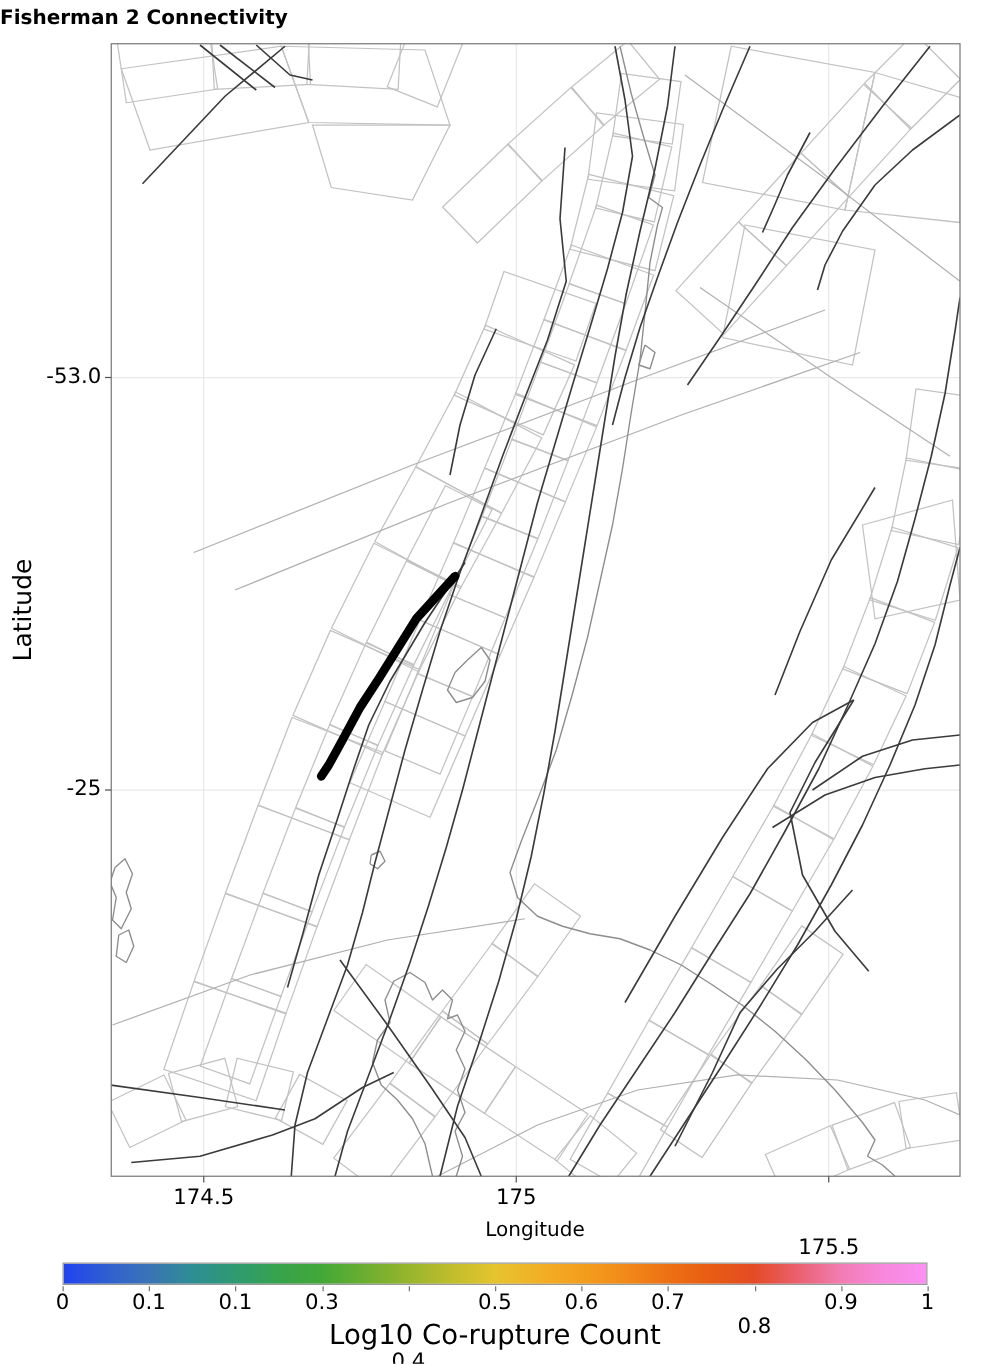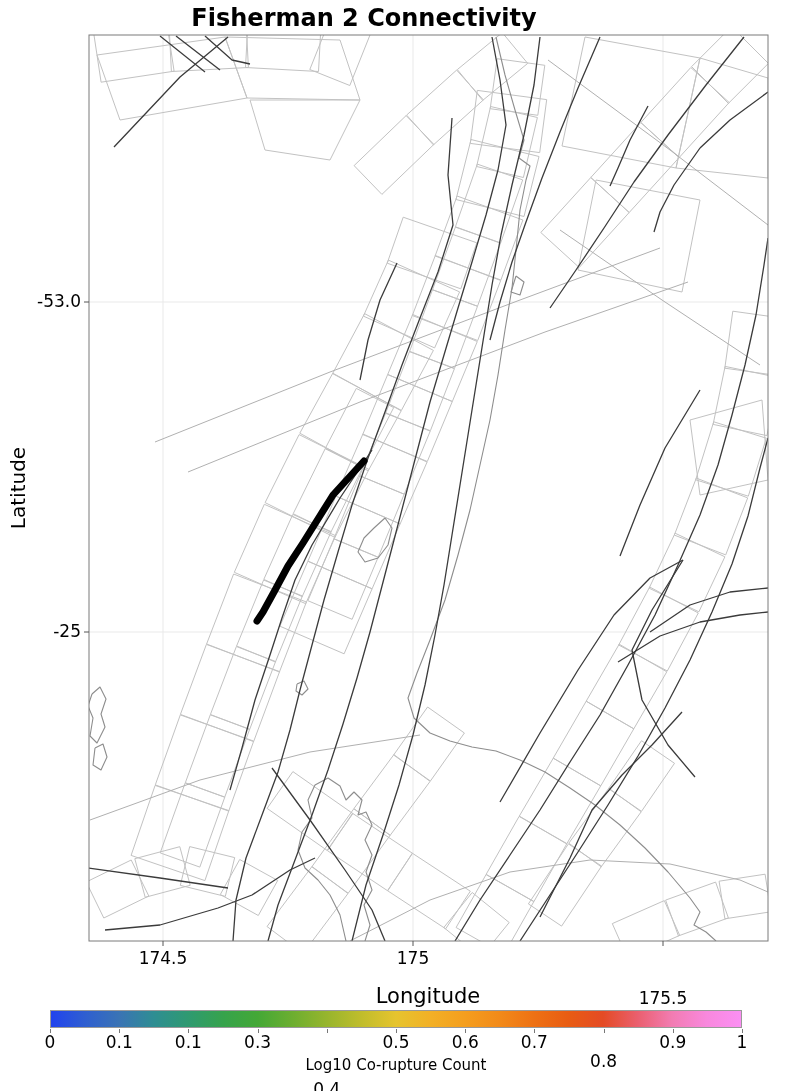--- a/index.html
+++ b/index.html
@@ -1,34 +1,34 @@
 <!DOCTYPE html>
 <html><head>
 <meta charset="utf-8">
 <style>
   html,body{margin:0;padding:0;background:#ffffff;}
   body{width:800px;height:1091px;position:relative;overflow:hidden;
        font-family:"DejaVu Sans","Liberation Sans",sans-serif;color:#000;}
   #figure{position:absolute;inset:0;}
   #map-svg{position:absolute;left:0;top:0;width:800px;height:1091px;}
-  .fig-title{position:absolute;left:0;top:4px;width:728px;text-align:center;
-             font-size:24px;font-weight:bold;}
+  .fig-title{position:absolute;left:0;top:4px;width:728px;text-align:left;
+             font-size:16px;font-weight:bold;}
   .xlabel{position:absolute;left:428px;top:974px;transform:translateX(-50%);
-          font-size:21px;margin-top:10px;}
+          font-size:16px;}
   .ylabel{position:absolute;left:18px;top:488px;
           transform:translate(-50%,-50%) rotate(-90deg);font-size:20px;white-space:nowrap;}
   .xtick-label,.ytick-label{position:absolute;font-size:17px;white-space:nowrap;}
   .xtick-label{transform:translateX(-50%);top:948px;}
   .ytick-label{transform:translateY(-54%);}
   #colorbar{position:absolute;left:50px;top:1010px;width:692px;height:18px;
             border:1px solid #999;box-sizing:border-box;}
   .cbar-tick{position:absolute;width:1px;height:4px;background:#777;top:1029px;}
   .cbar-tick-label{position:absolute;top:1032px;transform:translateX(-50%);font-size:17px;}
   .cbar-label{position:absolute;left:396px;top:1056px;transform:translateX(-50%);
-              font-size:15px;white-space:nowrap;}
+              font-size:22px;white-space:nowrap;}
 </style>
 </head>
 <body>
 
 <div id="figure">
 
   <svg id="map-svg" viewBox="0 0 800 1091" xmlns="http://www.w3.org/2000/svg">
       <defs>
         <clipPath id="plotclip">
           <rect x="89" y="35" width="679" height="906"></rect>

